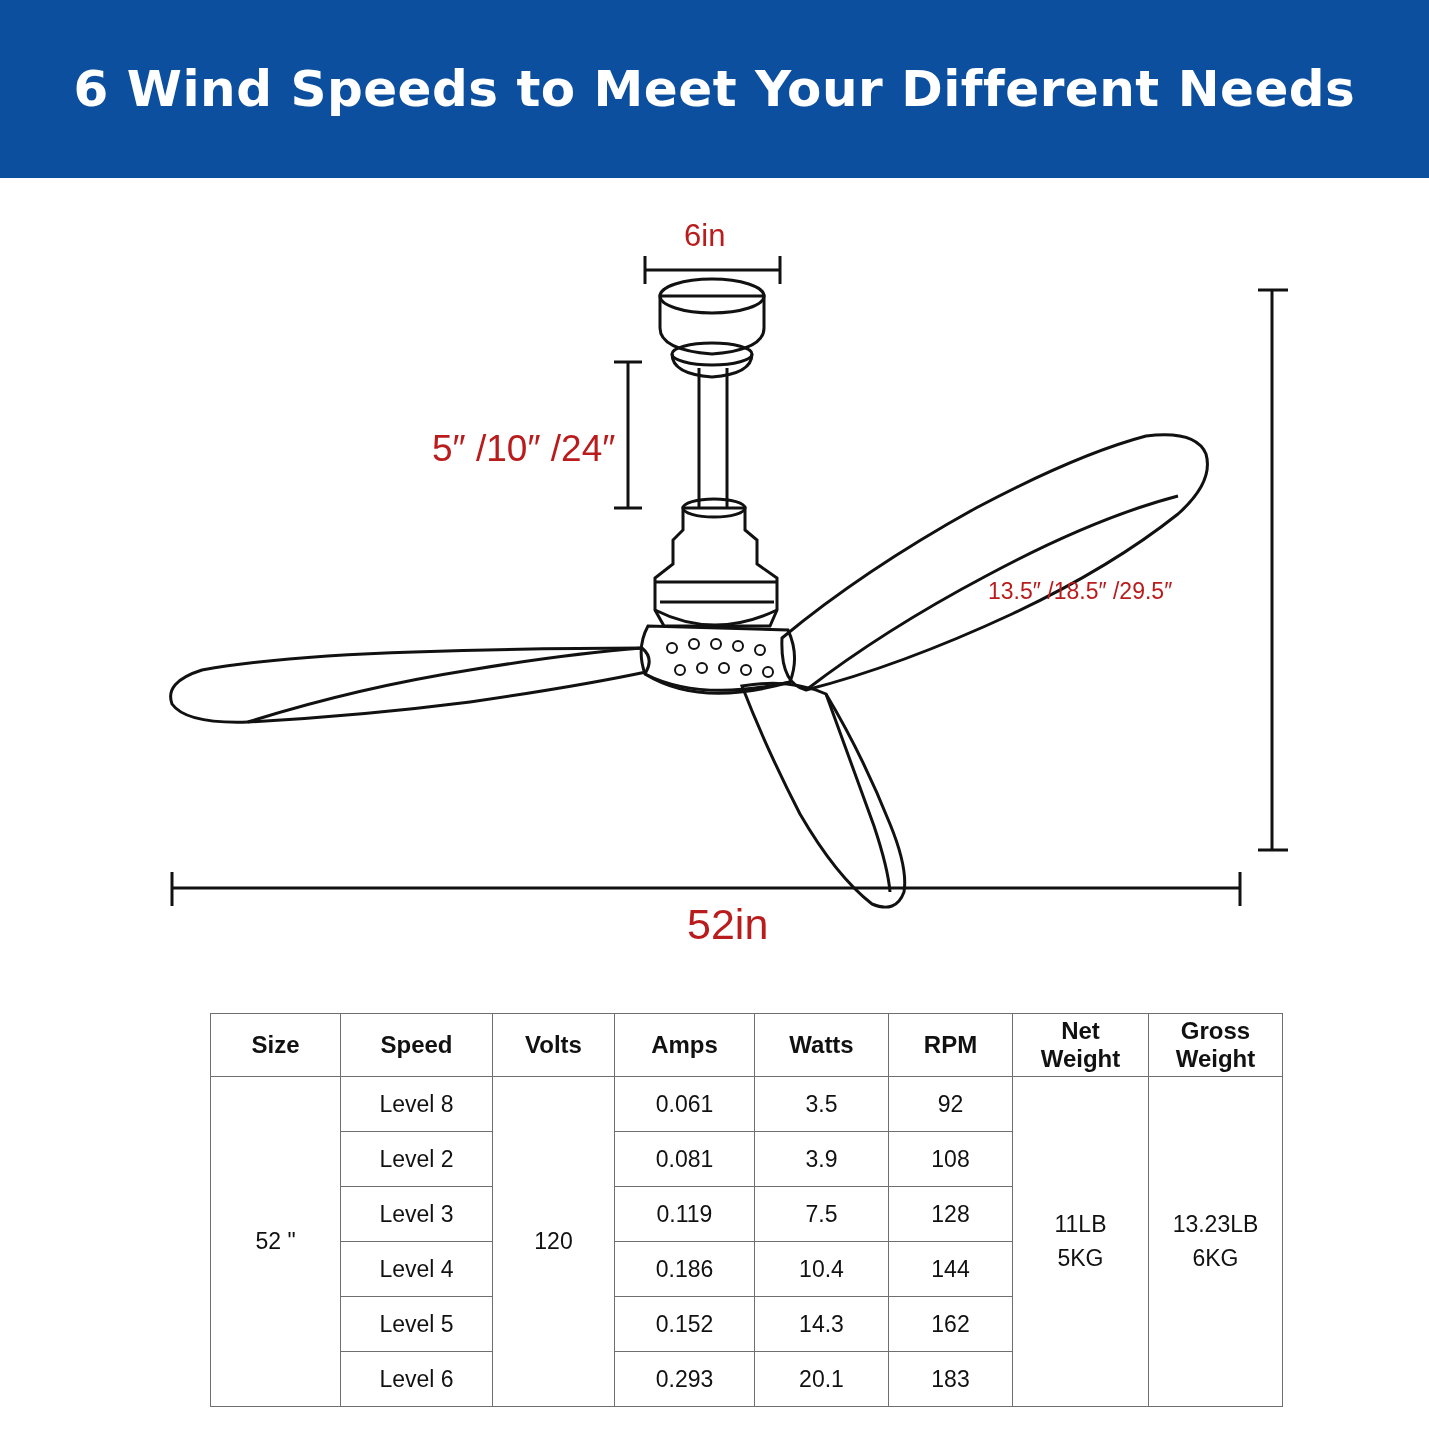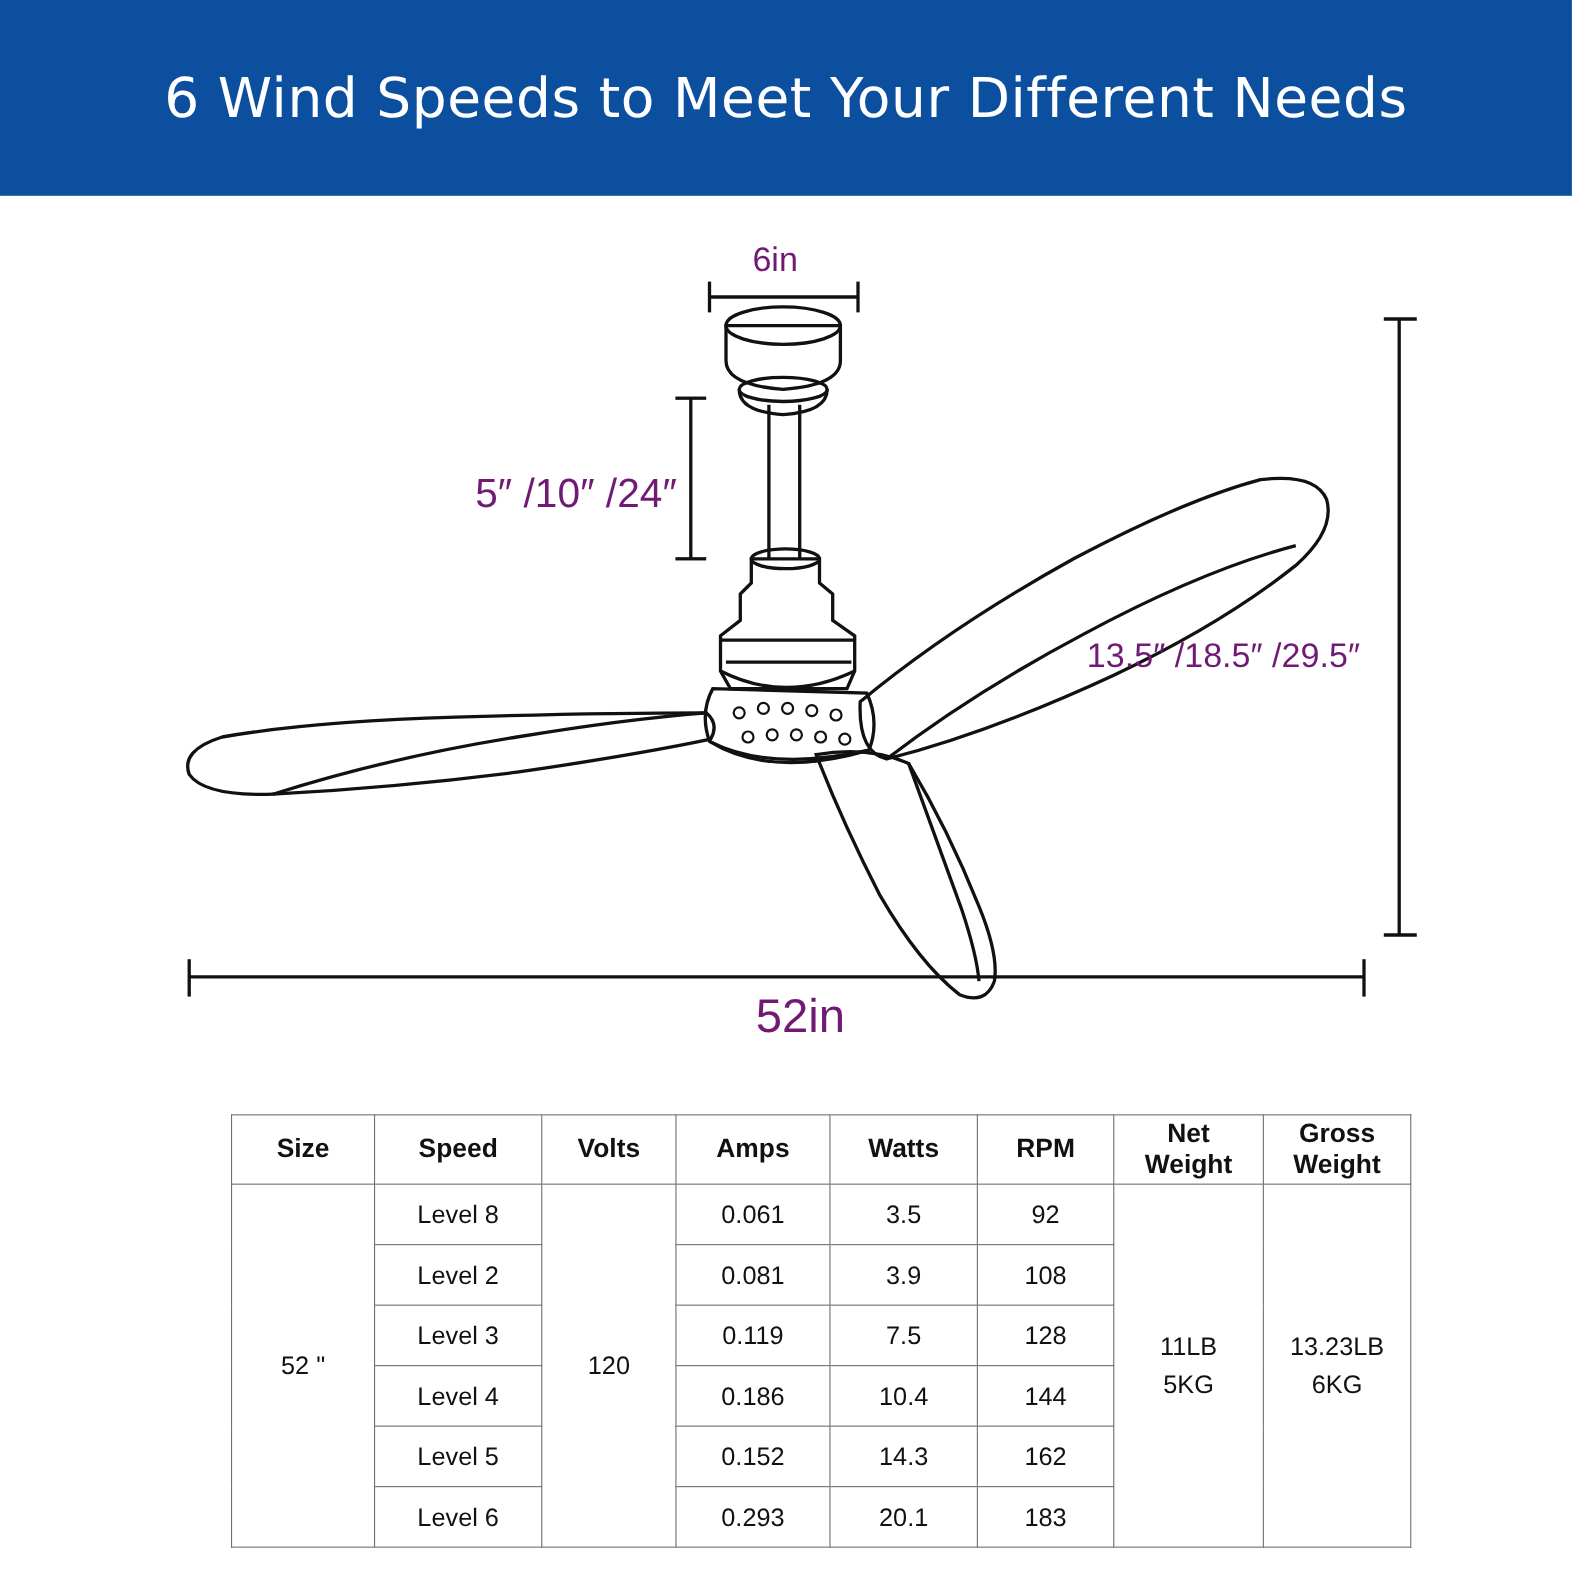--- a/index.html
+++ b/index.html
@@ -24,48 +24,48 @@
     width: 1429px;
     height: 178px;
     background: #0b4f9e;
     display: flex;
     align-items: center;
     justify-content: center;
   }
   .banner-title {
     color: #ffffff;
     font-size: 50px;
-    font-weight: normal;
+    font-weight: bold;
     letter-spacing: 0.5px;
     text-align: right;
     font-family: "DejaVu Sans", sans-serif;
   }
 
   
   .diagram {
     position: absolute;
     left: 0;
     top: 178px;
     width: 1429px;
     height: 820px;
   }
   .diagram svg {
     display: block;
   }
 
   .dim-label {
     position: absolute;
     font-size: 30px;
-    color: #701a75;
+    color: #b91c1c;
     white-space: nowrap;
     font-family: "Liberation Sans", sans-serif;
   }
   .lbl-top {      left: 684px; top: 40px; font-size: 31px; }
   .lbl-drop {     left: 432px; top: 250px; font-size: 37px; }
-  .lbl-height {   left: 988px; top: 400px; font-size: 31px; }
+  .lbl-height {   left: 988px; top: 400px; font-size: 23px; }
   .lbl-width {    left: 687px; top: 722px; font-size: 43px; }
 
   
   .spec-wrap {
     position: absolute;
     left: 166px;
     top: 1013px;
     width: 1072px;
   }
   table.spec {

